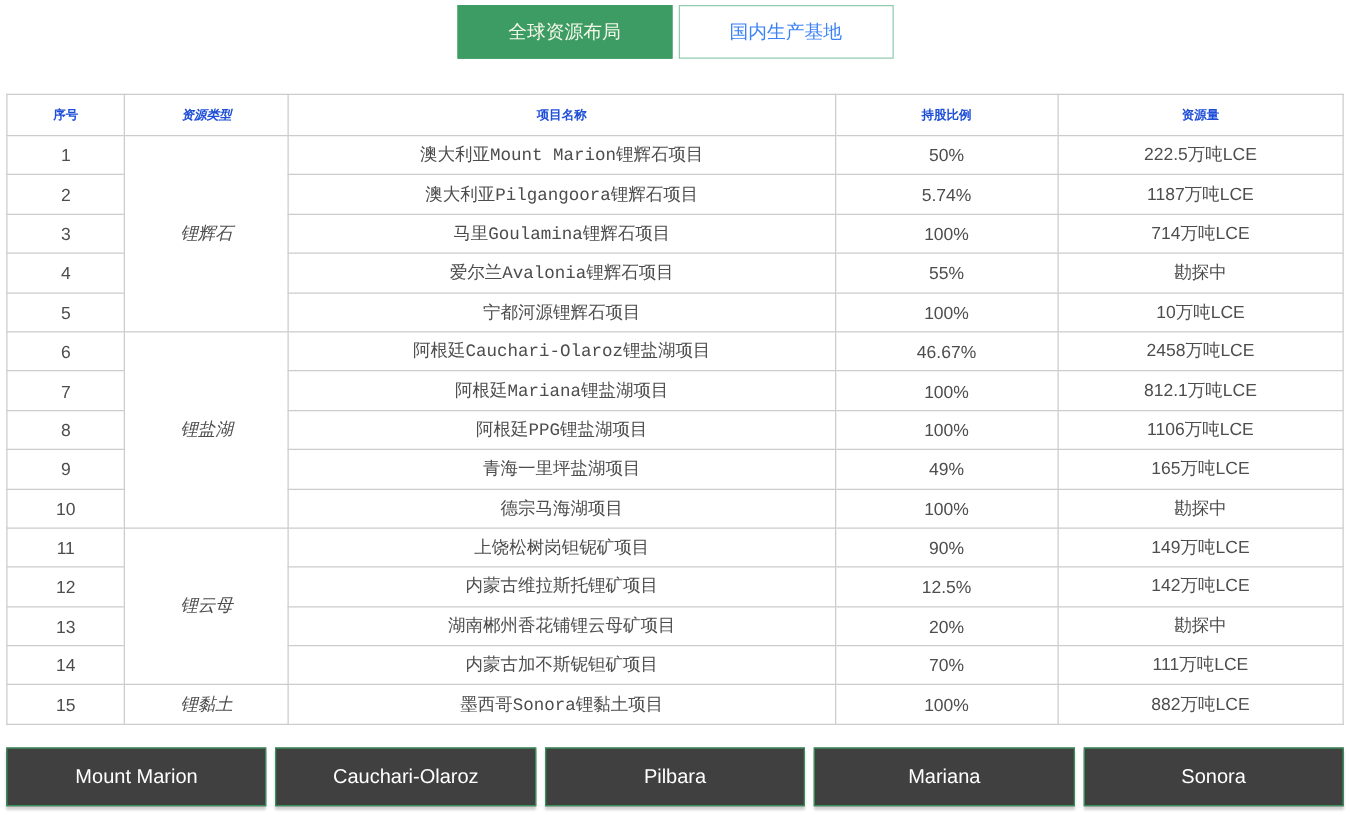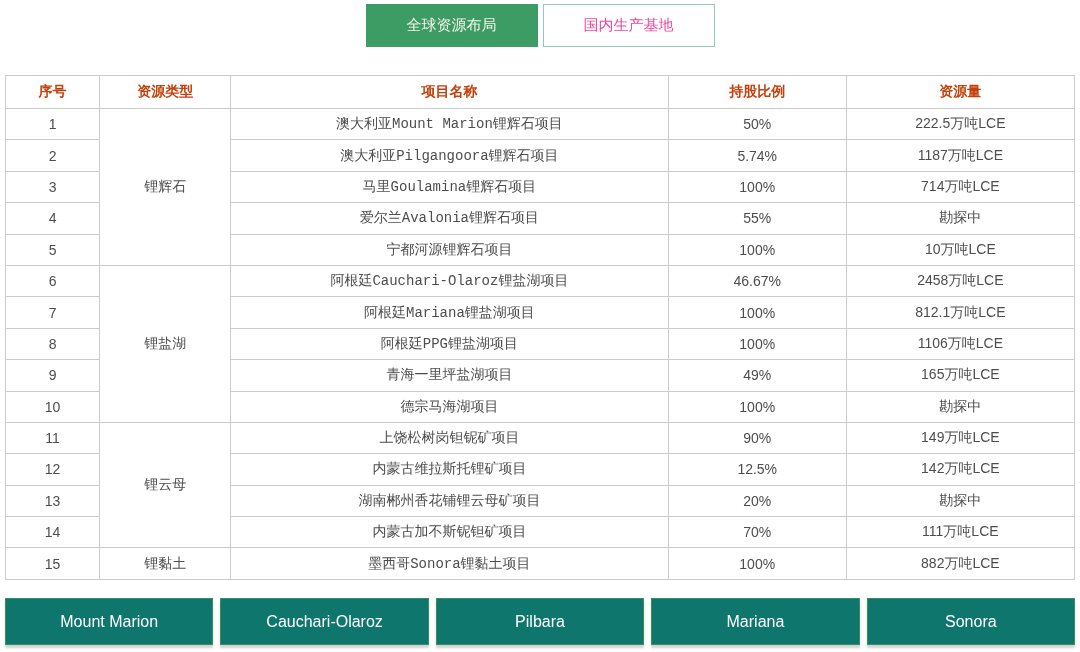--- a/index.html
+++ b/index.html
@@ -15,52 +15,52 @@
     height: 43px; min-width: 172px; padding: 0 28px;
     font-size: 15px; font-family: Liberation Sans, sans-serif;
     display: flex; align-items: center; justify-content: center;
     cursor: pointer; border: none;
   }
   .tab.active {
     background: #3d9c63; color: #f3f7e9;
     border: 1px solid #3d9c63;
   }
   .tab.inactive {
-    background: #ffffff; color: #ec4899;
+    background: #ffffff; color: #3b82f6;
     border: 1px solid #93cbb2;
   }
 
   
   .res-table {
     position: absolute; top: 75px; left: 5px; width: 1070px;
     border-collapse: collapse; table-layout: fixed;
     font-size: 14px; color: #4d4d4d;
   }
   .res-table th, .res-table td {
     border: 1px solid #cccccc;
     text-align: center; vertical-align: middle;
     overflow: hidden; white-space: nowrap;
   }
   .res-table thead tr { height: 33px; }
   .res-table tbody tr { height: 31.4px; }
-  .res-table th { font-weight: bold; color: #c2410c; font-size: 14px; }
+  .res-table th { font-weight: bold; color: #1d4ed8; font-size: 10px; }
   .col-no       { width: 90px; }
-  .col-type     { width: 125px; }
+  .col-type     { width: 125px; font-style: italic; }
   .col-project  { width: 418px; font-family: Liberation Mono, monospace; }
   .col-share    { width: 170px; }
   .col-resource { width: 218px; }
 
   
   .footer-bar {
     position: absolute; top: 598px; left: 5px; width: 1070px;
     display: flex; justify-content: space-between; gap: 7px;
   }
   .fbtn {
     flex: 1 1 0; height: 47px;
-    background: #0f766e; color: #ffffff;
+    background: #404040; color: #ffffff;
     font-size: 16px; font-family: inherit;
     border: 1px solid #35905a;
     box-shadow: 0 3px 2px rgba(0,0,0,0.18);
     display: flex; align-items: center; justify-content: center;
     cursor: pointer;
   }
 </style>
 </head>
 <body>
 

